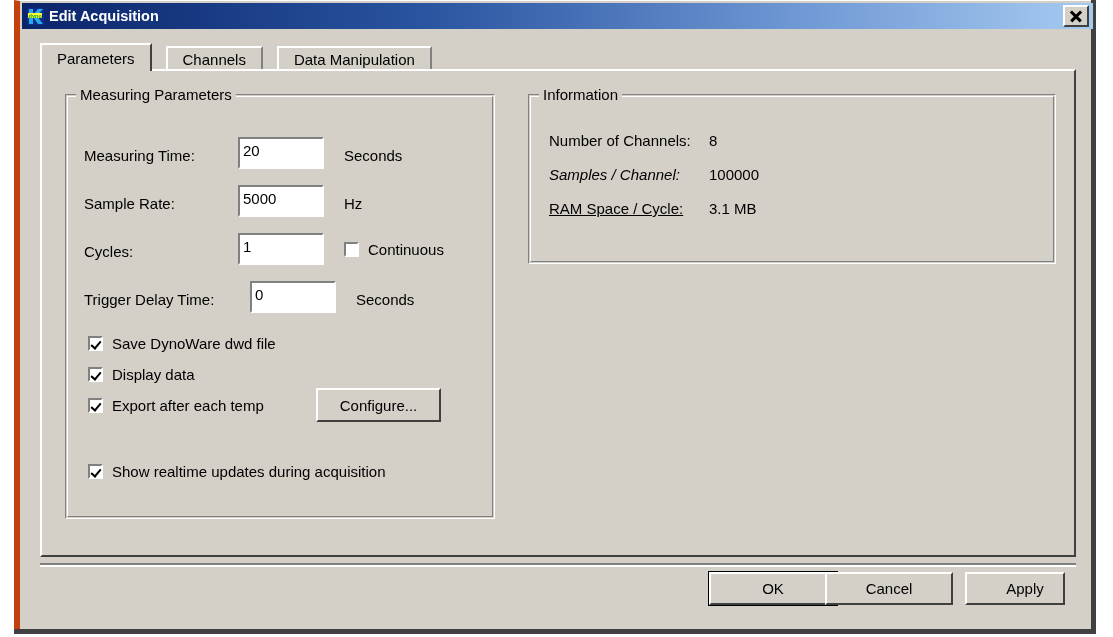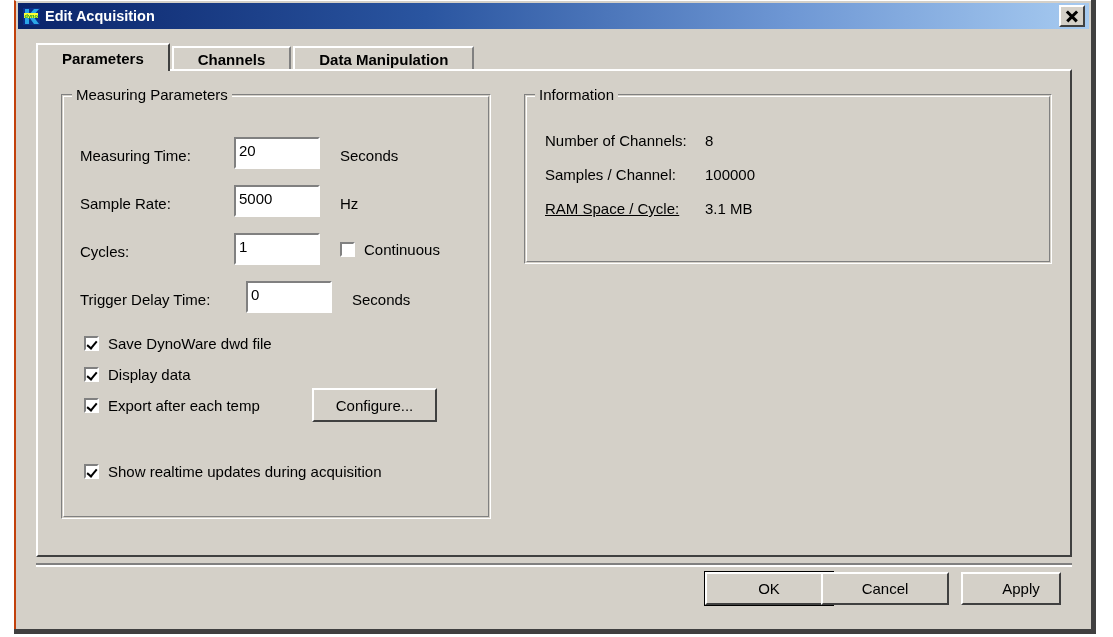--- a/index.html
+++ b/index.html
@@ -14,21 +14,21 @@
     width: 1113px; height: 637px;
     background: #ffffff;
   }
 
   
   .dialog {
     position: absolute;
     left: 14px; top: 0px;
     width: 1077px; height: 629px;
     background: #d4d0c8;
-    border-left: 2px solid #c2410c;
+    border-left: 6px solid #c2410c;
     border-top: 1px solid #ffffff;
     box-sizing: border-box;
   }
   .dlg-shadow-right {
     position: absolute;
     left: 1091px; top: 0px;
     width: 5px; height: 634px;
     background: #404040;
   }
   .dlg-shadow-bottom {
@@ -89,33 +89,32 @@
   
   .tabstrip {
     position: absolute;
     left: 20px; top: 42px;
     height: 28px;
     display: flex;
     align-items: flex-end;
   }
   .tab {
     height: 25px;
-    padding: 0 24px;
+    padding: 0 15px;
     background: #d4d0c8;
     border-top: 2px solid #ffffff;
     border-left: 2px solid #ffffff;
     border-right: 2px solid #808080;
     display: flex;
     align-items: center;
     font-size: 15px;
     color: #000000;
     box-sizing: border-box;
-    margin-right: 2px;
-    white-space: nowrap;
-    font-weight: bold;
+    margin-right: 14px;
+    white-space: nowrap;
   }
   .tab.active {
     height: 28px;
     border-right: 2px solid #404040;
     position: relative;
     z-index: 3;
     margin-left: 0px;
   }
 
   
@@ -338,21 +337,21 @@
           <span class="check-label">Show realtime updates during acquisition</span>
         </div>
       </div>
 
       <div class="group" style="left:486px; top:23px; width:528px; height:170px;">
         <div class="group-title">Information</div>
 
         <div class="lbl" style="left:20px; top:37px;">Number of Channels:</div>
         <div class="lbl" style="left:180px; top:37px;">8</div>
 
-        <div class="lbl" style="left:20px; top:71px;">Samples / Channel:</div>
+        <div class="lbl" style="left:20px; top:71px;font-style:italic;">Samples / Channel:</div>
         <div class="lbl" style="left:180px; top:71px;">100000</div>
 
         <div class="lbl" style="left:20px; top:105px;text-decoration:underline;">RAM Space / Cycle:</div>
         <div class="lbl" style="left:180px; top:105px;">3.1 MB</div>
       </div>
 
 
     </div>
 
     <div class="dlg-sep"></div>

